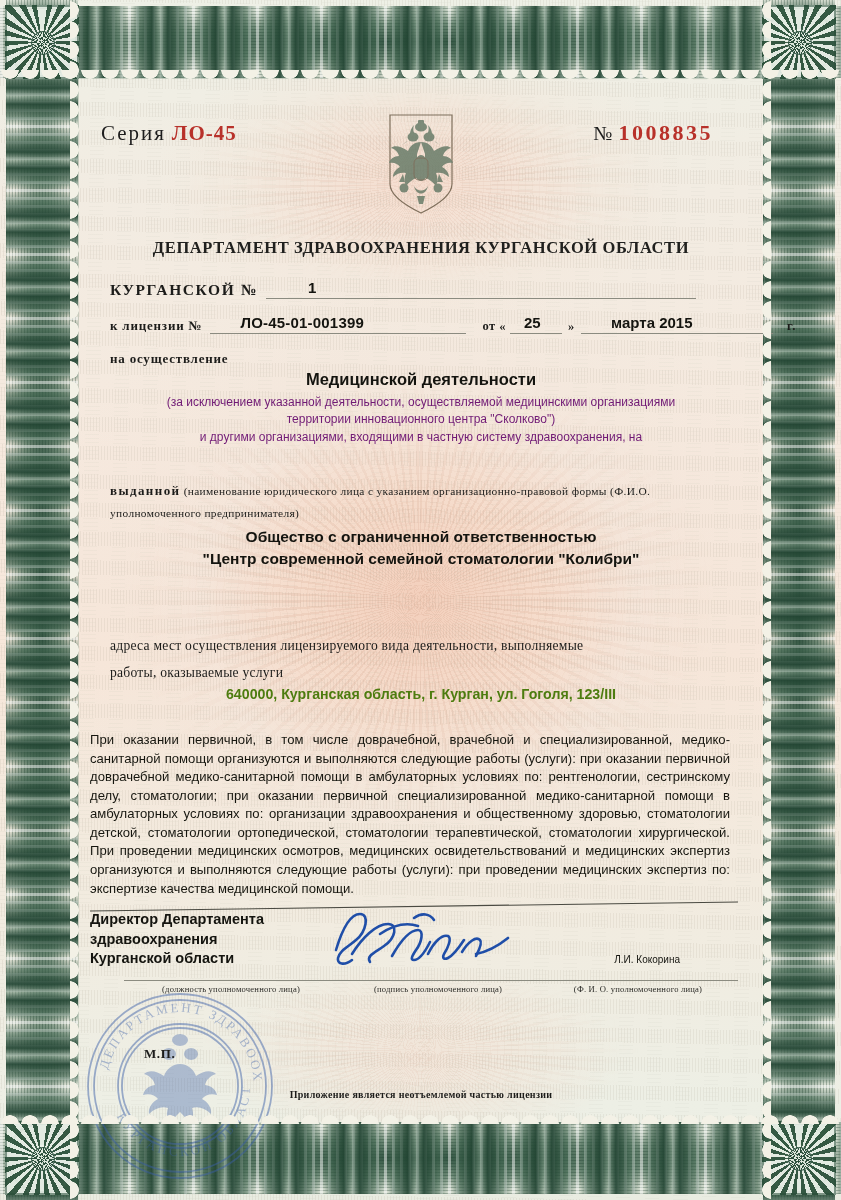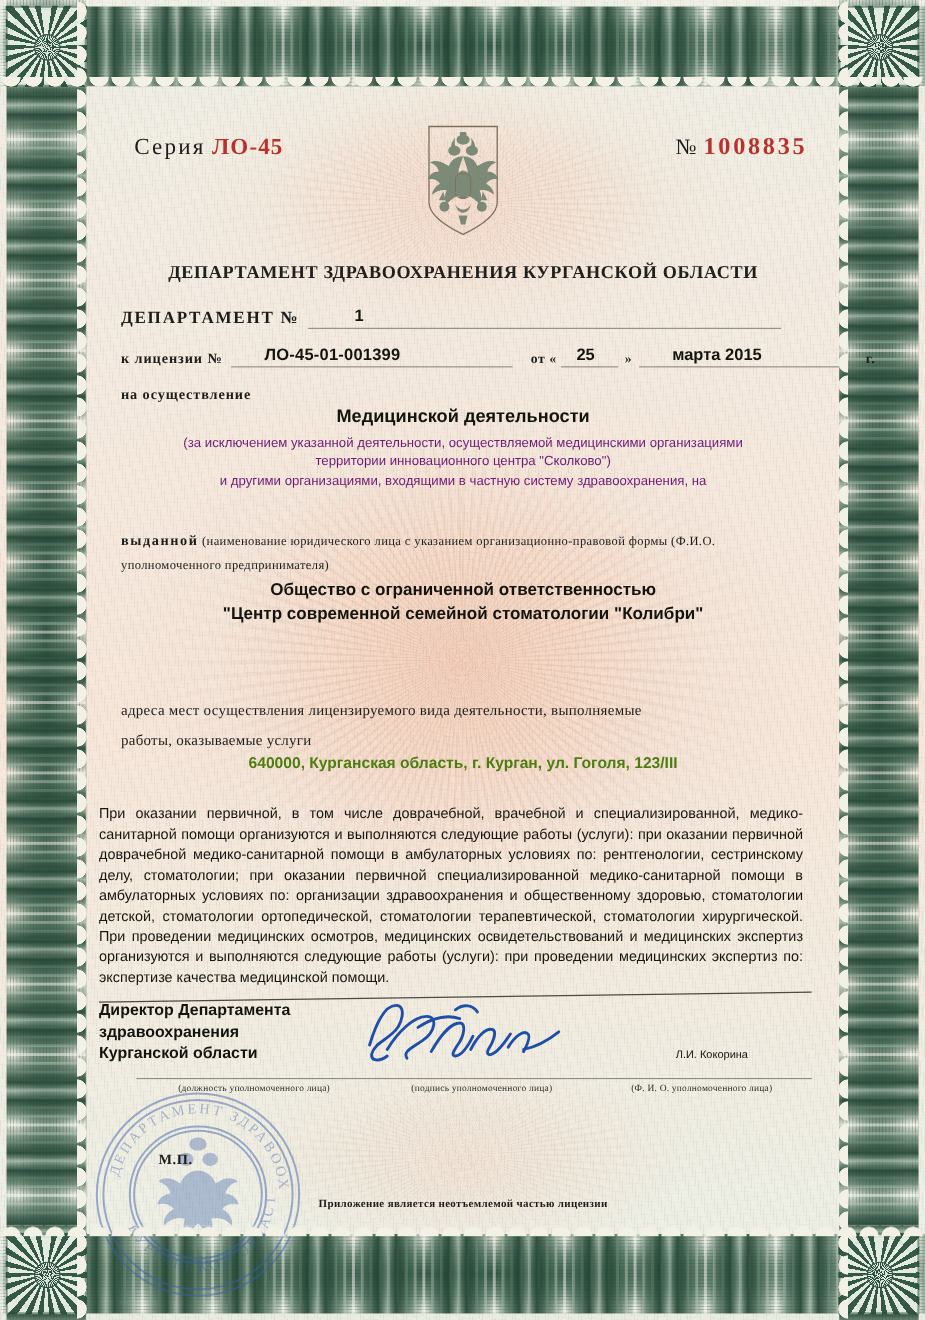--- a/index.html
+++ b/index.html
@@ -117,21 +117,21 @@
   
   .inner-hairline{
     position:absolute;left:78px;top:78px;width:685px;height:1044px;
     border:1px solid rgba(120,145,125,.35);
     pointer-events:none;
   }
 
   
   .content{position:absolute;left:82px;top:86px;width:678px;height:1030px;}
 
-  .row-serial{position:absolute;left:40px;top:34px;width:612px;display:flex;align-items:baseline;justify-content:space-between;}
+  .row-serial{position:absolute;left:19px;top:34px;width:612px;display:flex;align-items:baseline;justify-content:space-between;}
   .serial-left,.serial-right{font-family:"Liberation Serif",serif;font-size:21px;letter-spacing:.5px;color:#1d1d1d;white-space:nowrap;}
   .serial-left .lbl{letter-spacing:2px;}
   .ser-red{color:#b8312a;font-weight:bold;letter-spacing:1px;}
   .serial-right .no{font-size:20px;color:#1d1d1d;}
   .serial-right .num{color:#b8312a;font-weight:bold;letter-spacing:2.5px;font-size:22px;}
 
   
   .arms{position:absolute;left:50%;top:26px;transform:translateX(-50%);width:74px;height:104px;opacity:.85;}
 
   .dept-title{
@@ -289,21 +289,21 @@
         <path d="M59 70 L55 62 L53 70 Z"></path>
         <path d="M30 74 C33 80 41 80 44 74 C42 84 32 84 30 74 Z"></path>
         <path d="M33 84 L41 84 L39 92 L35 92 Z"></path>
       </g>
       <rect x="30" y="46" width="14" height="22" rx="5" fill="none" stroke="#6b5c48" stroke-width=".9"></rect>
     </svg>
 
     <div class="dept-title">ДЕПАРТАМЕНТ ЗДРАВООХРАНЕНИЯ КУРГАНСКОЙ ОБЛАСТИ</div>
 
     <div class="fld row-app">
-      <span class="lab">ДЕПАРТАМЕНТ №</span>
+      <span class="lab">КУРГАНСКОЙ №</span>
       <span class="line">
         <span class="val">1</span>
       </span>
     </div>
 
     <div class="fld row-lic">
       <span class="lab">к лицензии №</span>
       <span class="line l1">
         <span class="val">ЛО-45-01-001399</span>
       </span>

